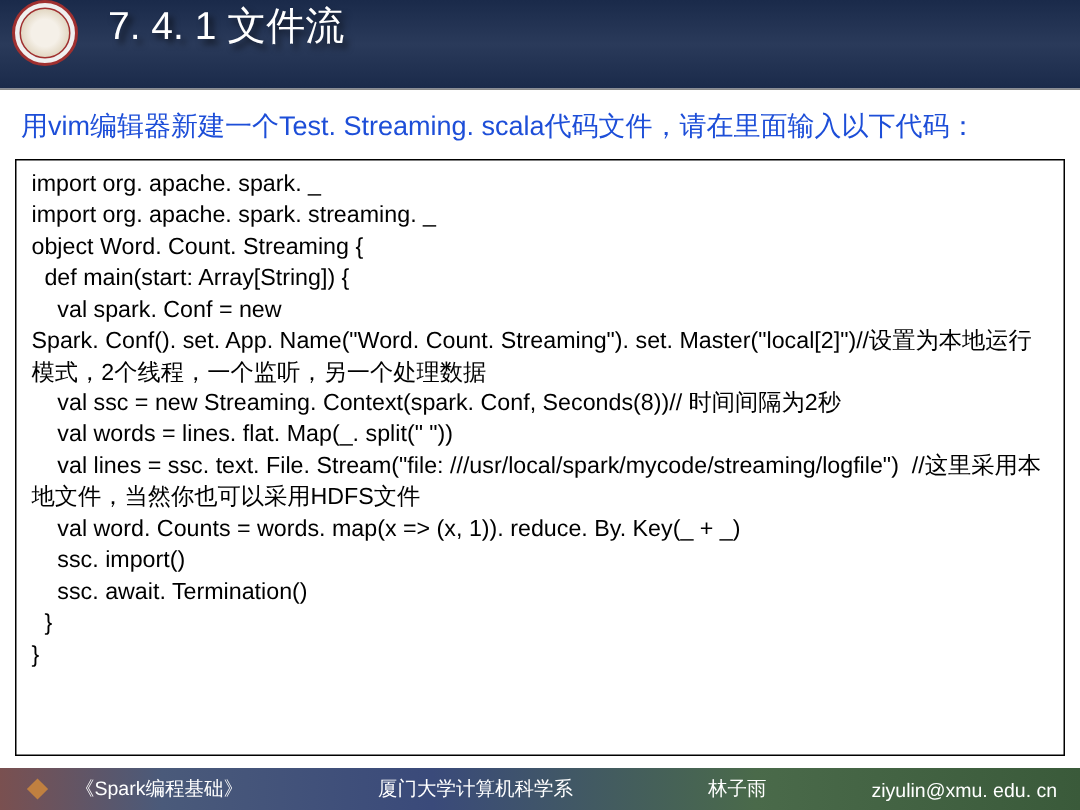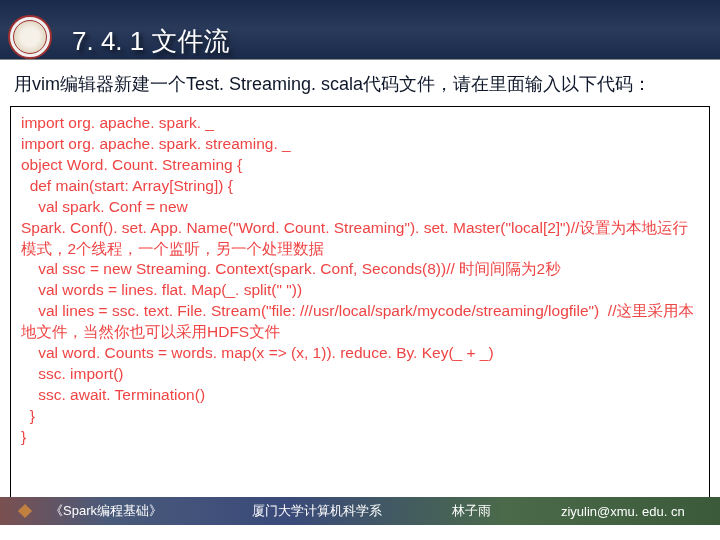--- a/index.html
+++ b/index.html
@@ -8,21 +8,21 @@
     height: 540px;
     font-family: "Microsoft YaHei", Arial, sans-serif;
     background: #fff;
     overflow: hidden;
     position: relative;
   }
   .header {
     height: 60px;
     background: linear-gradient(to bottom, #1a2a4a 0%, #2a3a5a 50%, #1a2a4a 100%);
     display: flex;
-    align-items: flex-end;
+    align-items: flex-start;
     padding-left: 8px;
     border-bottom: 1px solid #888;
   }
   .logo {
     width: 44px;
     height: 44px;
     border-radius: 50%;
     background: #f0f0f0;
     border: 2px solid #a03030;
     display: flex;
@@ -39,58 +39,58 @@
   }
   .title {
     color: #fff;
     font-size: 26px;
     font-weight: 400;
     text-shadow: 3px 3px 4px rgba(0,0,0,0.6);
   }
   .instruction {
     padding: 12px 14px 8px 14px;
     font-size: 18px;
-    color: #0f172a;
+    color: #1d4ed8;
   }
   .code-box {
     margin: 2px 10px 0 10px;
     border: 1.5px solid #000;
     padding: 6px 10px;
     font-size: 15.5px;
     line-height: 1.35;
     font-family: Arial, sans-serif;
-    color: #ef4444;
+    color: #000000;
     height: 398px;
     overflow: hidden;
   }
   .code-line { white-space: pre-wrap; word-break: break-all; }
   .footer {
     position: absolute;
-    bottom: 15px;
+    bottom: 0;
     left: 0;
     right: 0;
     height: 28px;
     background: linear-gradient(to right, #7a5050 0%, #4a5a7a 15%, #3a4a7a 40%, #4a6a4a 70%, #3a5a3a 100%);
     display: flex;
     align-items: center;
     color: #fff;
     font-size: 13px;
     padding: 0 10px;
   }
   .footer .diamond {
     width: 10px;
     height: 10px;
     background: #c08040;
     transform: rotate(45deg);
     margin-right: 20px;
     margin-left: 10px;
   }
   .footer > span { display: inline-block; }
   .f1 { margin-right: 90px; }
-  .f2 { margin-right: 70px; }
+  .f2 { margin-right: 90px; }
   .f3 { margin-right: 70px; }
 </style>
 </head>
 <body>
 
 <div class="header">
   <div class="logo">
     <div class="logo-inner"></div>
   </div>
   <div class="title">7. 4. 1 文件流</div>

